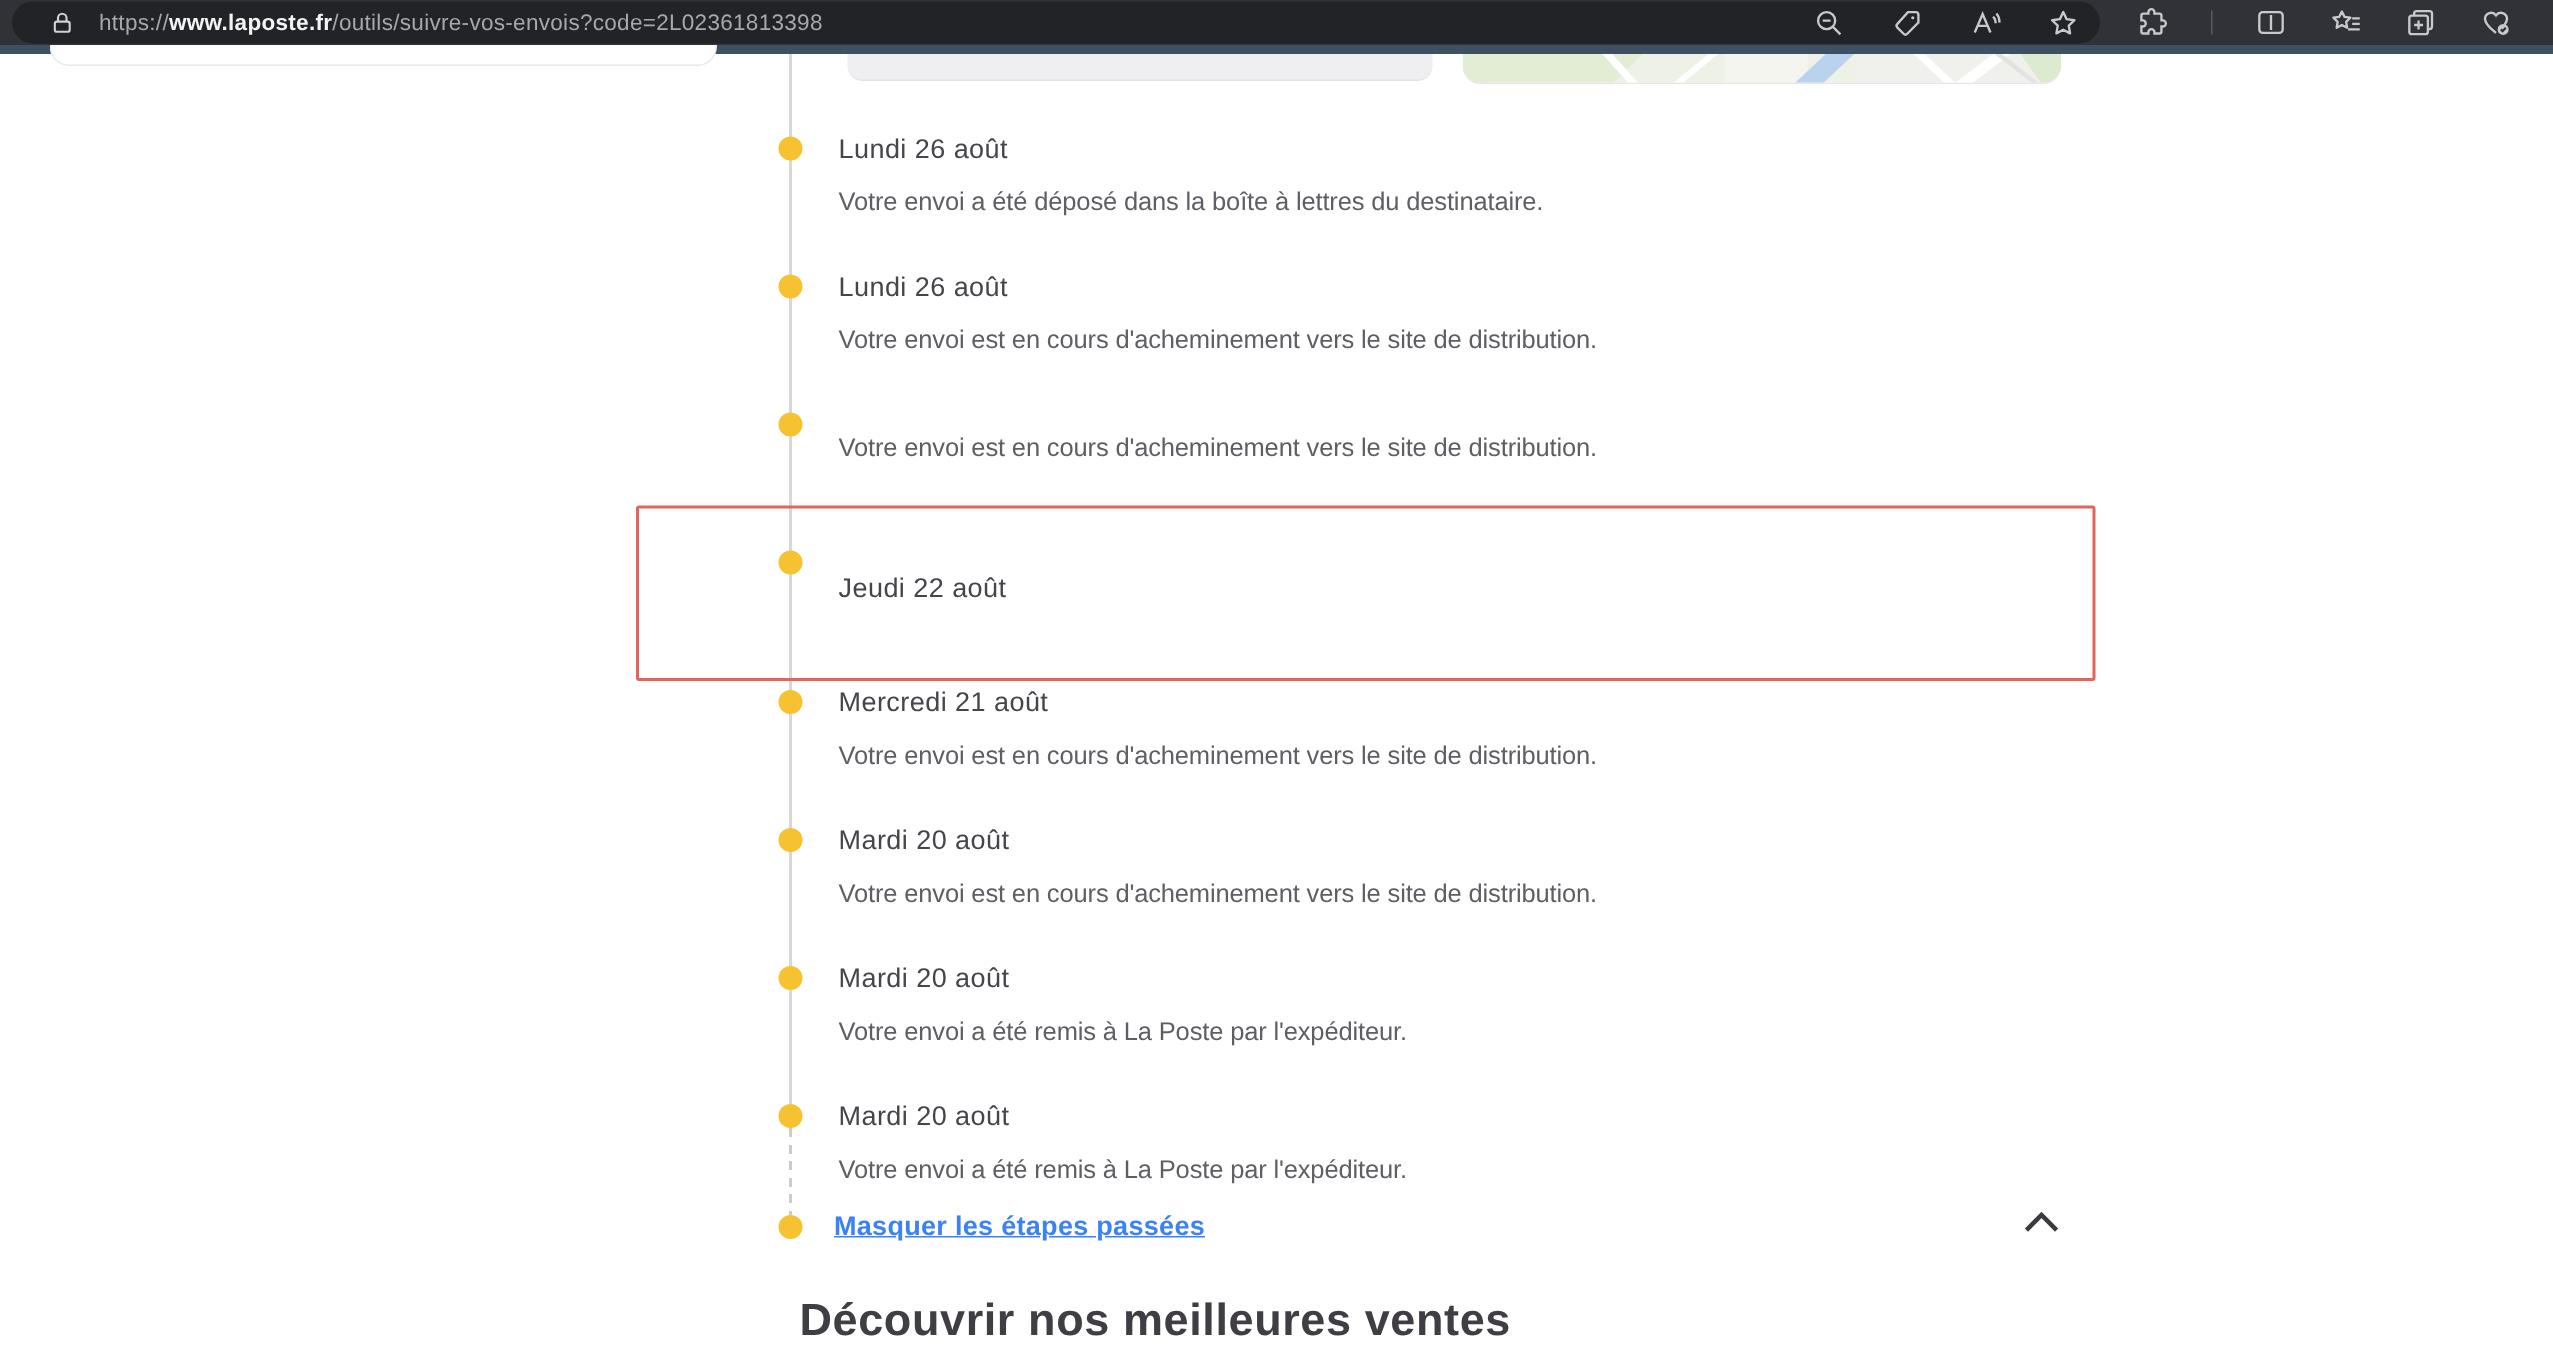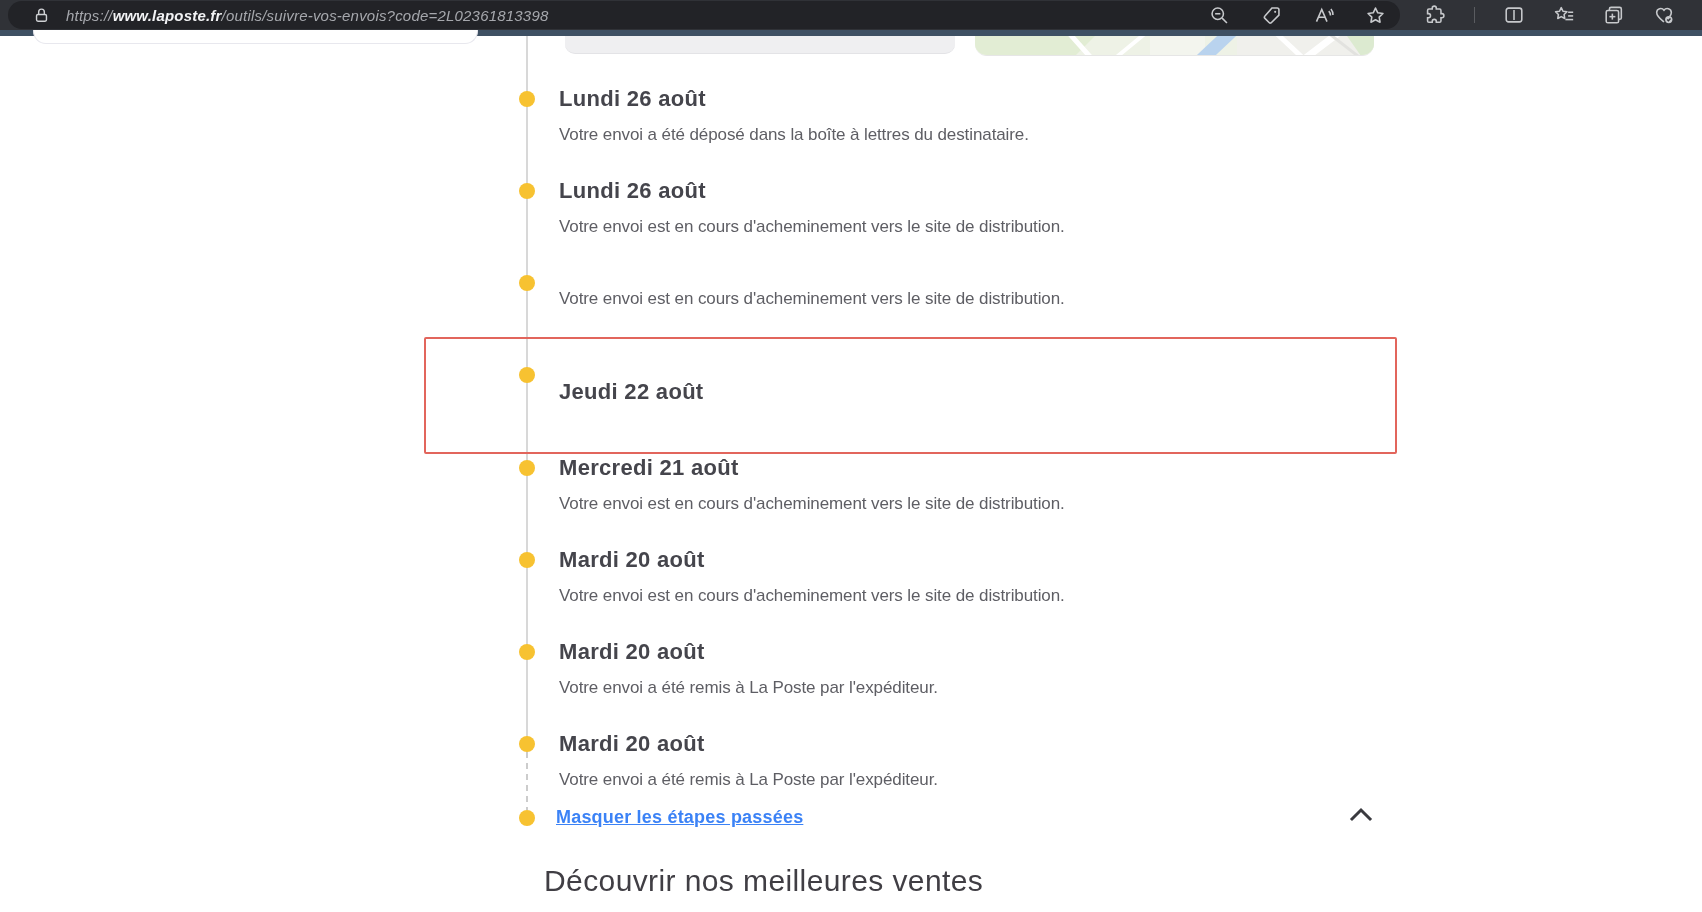--- a/index.html
+++ b/index.html
@@ -7,21 +7,21 @@
               font-family:"Liberation Sans", sans-serif; }
 
   
   .browser-bar{
     position:absolute; left:0; top:0; width:1702px; height:30px;
     background:var(--browser-bar,#303237);
   }
   .address-pill{
     position:absolute; left:8px; top:1px; height:28px; width:1392px;
     background:var(--address-pill,#222327); border-radius:14px;
-    display:flex; align-items:center;font-style:italic;
+    display:flex; align-items:center;
   }
   .lock-wrap{ margin-left:22px; display:flex; align-items:center; }
   .url-text{ margin-left:14px; font-size:15px; color:#a6a8ad; white-space:nowrap; letter-spacing:.2px; }
   .url-text .domain{ color:#f2f3f5; font-weight:bold; }
   .pill-icons{ position:absolute; right:14px; top:0; height:28px; display:flex; align-items:center; gap:30px; }
   .tb-icons{ position:absolute; left:1424px; top:0; height:30px; display:flex; align-items:center; gap:28px; }
   .tb-divider{ width:1px; height:16px; background:#5a5c60; }
   .icon-btn{ width:22px; height:22px; display:flex; align-items:center; justify-content:center; cursor:pointer; }
   .icon-btn svg{ display:block; }
 
@@ -44,36 +44,36 @@
   .tl-line{ position:absolute; left:526px; top:36px; width:2px; height:716px; background:#d8d8d8; }
   .tl-line-dashed{
     position:absolute; left:526px; top:752px; width:2px; height:58px;
     background:repeating-linear-gradient(to bottom,#cccccc 0 6px,transparent 6px 11px);
   }
   .dot{
     position:absolute; left:519px; width:16px; height:16px; border-radius:50%;
     background:var(--dot-yellow,#F7C231);
   }
   .entry{ position:absolute; left:559px; }
-  .entry .date{ font-size:22px; font-weight:bold; color:#45454c; line-height:20px; letter-spacing:.3px; }
+  .entry .date{ font-size:18px; font-weight:normal; color:#45454c; line-height:20px; letter-spacing:.3px; }
   .entry .desc{ margin-top:16px; font-size:17px; color:#5e5e64; line-height:20px; letter-spacing:-0.1px; }
 
   .highlight-box{
     position:absolute; left:424px; top:337px; width:973px; height:117px;
     border:2px solid var(--highlight-red,#E2655C); border-radius:2px; pointer-events:none;
   }
 
   .collapse-link{
     position:absolute; left:556px; top:807px; font-size:18px; font-weight:bold;
     color:#3b82f6; text-decoration:underline; letter-spacing:.2px; cursor:pointer;
   }
   .collapse-chevron{ position:absolute; left:1348px; top:806px; cursor:pointer; }
 
   .section-title{
-    position:absolute; left:544px; top:864px; font-size:30px; font-weight:normal;
+    position:absolute; left:533px; top:864px; font-size:30px; font-weight:bold;
     color:#403e44; letter-spacing:.4px;
   }
 </style>
 </head>
 <body>
 
 <div class="browser-bar">
   <div class="address-pill">
     <span class="lock-wrap icon-btn">
       <svg width="17" height="17" viewBox="0 0 24 24" fill="none" stroke="#cfd1d4" stroke-width="2">

